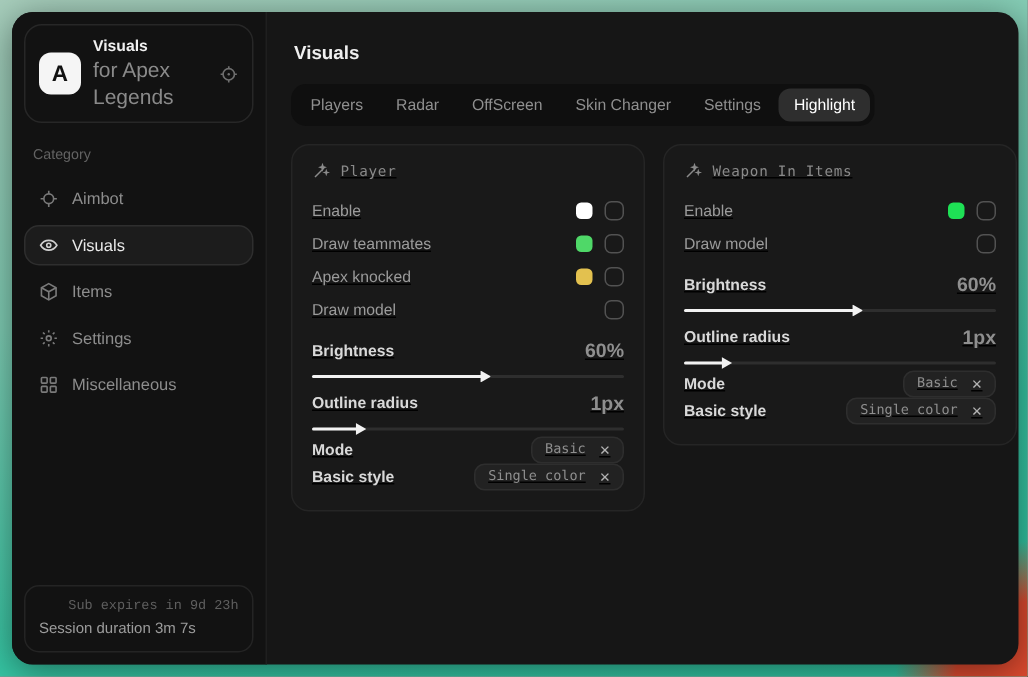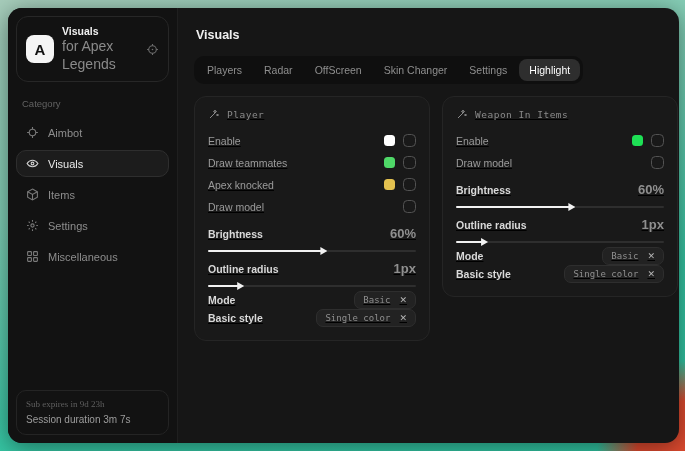--- a/index.html
+++ b/index.html
@@ -39,21 +39,21 @@
     display:flex; align-items:center; gap:9px; padding:6px 9px; border-radius:10px;
     color:#8d8d8d; font-size:11px; border:1px solid transparent; cursor:default;
   }
   .nav-item.active { background:#1c1c1c; border-color:#2e2e2e; color:#e9e9e9; }
   .nav-item .ico { display:flex; color:#7a7a7a; }
   .nav-item.active .ico { color:#cfcfcf; }
   .spacer { flex:1; }
   .session {
     border:1px solid #242424; border-radius:10px; padding:7px 9px; line-height:1.55;
   }
-  .session-l1 { font-family:Liberation Serif, serif; font-size:9px; color:#5f5f5f; }
+  .session-l1 { font-family:Liberation Mono, monospace; font-size:9px; color:#5f5f5f;text-align:right; }
   .session-l2 { font-size:10px; color:#9c9c9c; }
   
   .main { flex:1; padding:14px 16px; display:flex; flex-direction:column; }
   .page-title { color:#f0f0f0; font-size:12.5px; font-weight:bold; margin:6px 2px 14px; }
   .tabbar {
     display:inline-flex; align-self:flex-start; background:#0f0f0f; border-radius:10px;
     padding:3px; gap:2px; margin-bottom:12px;
   }
   .tab {
     padding:5px 10px; border-radius:8px; font-size:10.5px; color:#8f8f8f; white-space:nowrap;

